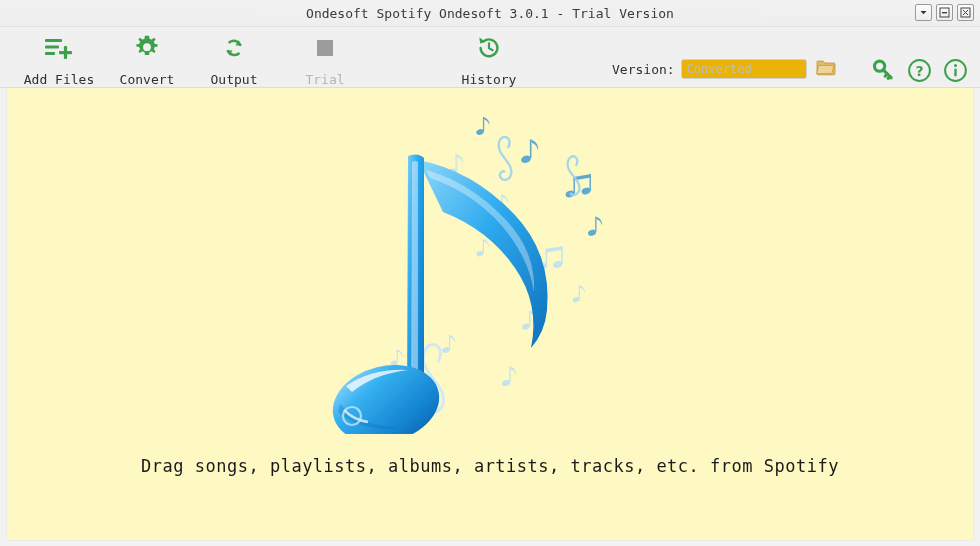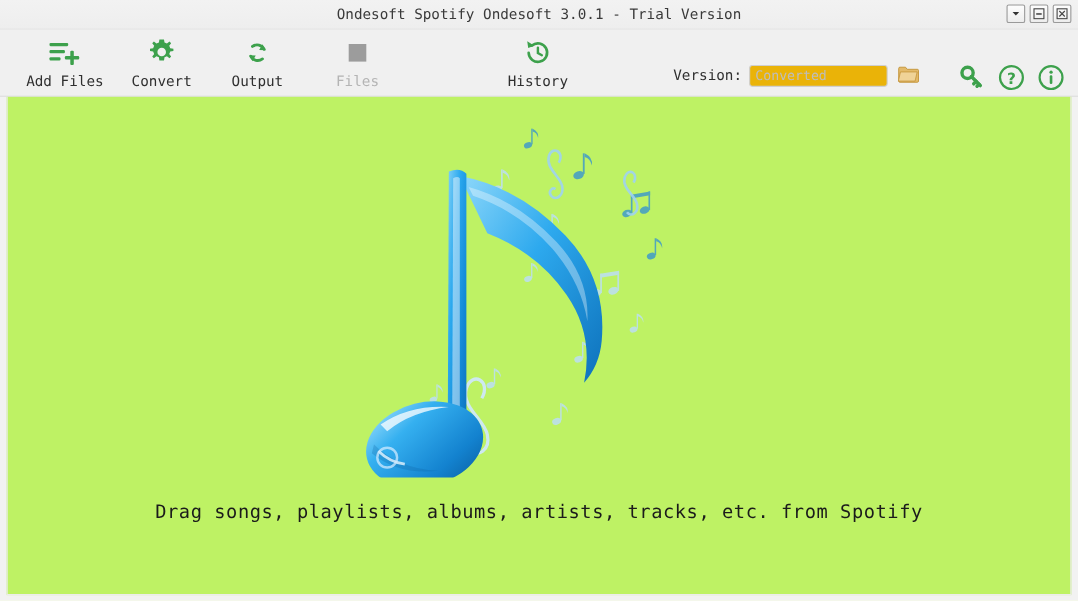--- a/index.html
+++ b/index.html
@@ -61,21 +61,21 @@
     background: #f0f0f0;
     border-bottom: 1px solid #dcdcdc;
   }
   .tool-item {
     position: absolute;
     top: 0;
     height: 60px;
     display: flex;
     flex-direction: column;
     align-items: center;
-    justify-content: flex-start;
+    justify-content: space-between;
     padding-top: 5px;
     box-sizing: border-box;
   }
   .tool-icon {
     height: 32px;
     display: flex;
     align-items: center;
     justify-content: center;
   }
   .tool-label {
@@ -137,21 +137,21 @@
     display: flex;
     align-items: center;
     justify-content: center;
   }
 
   
   .content {
     position: relative;
     height: 453px;
     margin: 0 6px;
-    background: #bef264;
+    background: #fef9c3;
     border: 1px solid #ececec;
     border-top: none;
     box-sizing: border-box;
     overflow: hidden;
   }
   .artwork {
     position: absolute;
     left: 50%;
     top: 16px;
     transform: translateX(-50%);
@@ -244,21 +244,21 @@
       </div>
       <div class="tool-label">Output</div>
     </div>
 
     <div class="tool-item disabled" style="left:288px; width:74px;">
       <div class="tool-icon">
         <svg width="22" height="22" viewBox="0 0 22 22">
           <rect x="3" y="3" width="16" height="16" fill="#9c9c9c"></rect>
         </svg>
       </div>
-      <div class="tool-label">Files</div>
+      <div class="tool-label">Trial</div>
     </div>
 
     <div class="tool-item" style="left:440px; width:98px;">
       <div class="tool-icon">
         <svg width="28" height="28" viewBox="0 0 28 28">
           <path d="M5.6 14 A8.4 8.4 0 1 0 8.6 7.4" fill="none" stroke="#3da14c" stroke-width="2.4" stroke-linecap="round"></path>
           <path d="M4.3 3.6 L5.2 9.6 L10.8 7.7 Z" fill="#3da14c"></path>
           <path d="M14 9.3 L14 14.2 L17.6 16.2" fill="none" stroke="#3da14c" stroke-width="2.2" stroke-linecap="round"></path>
         </svg>
       </div>

